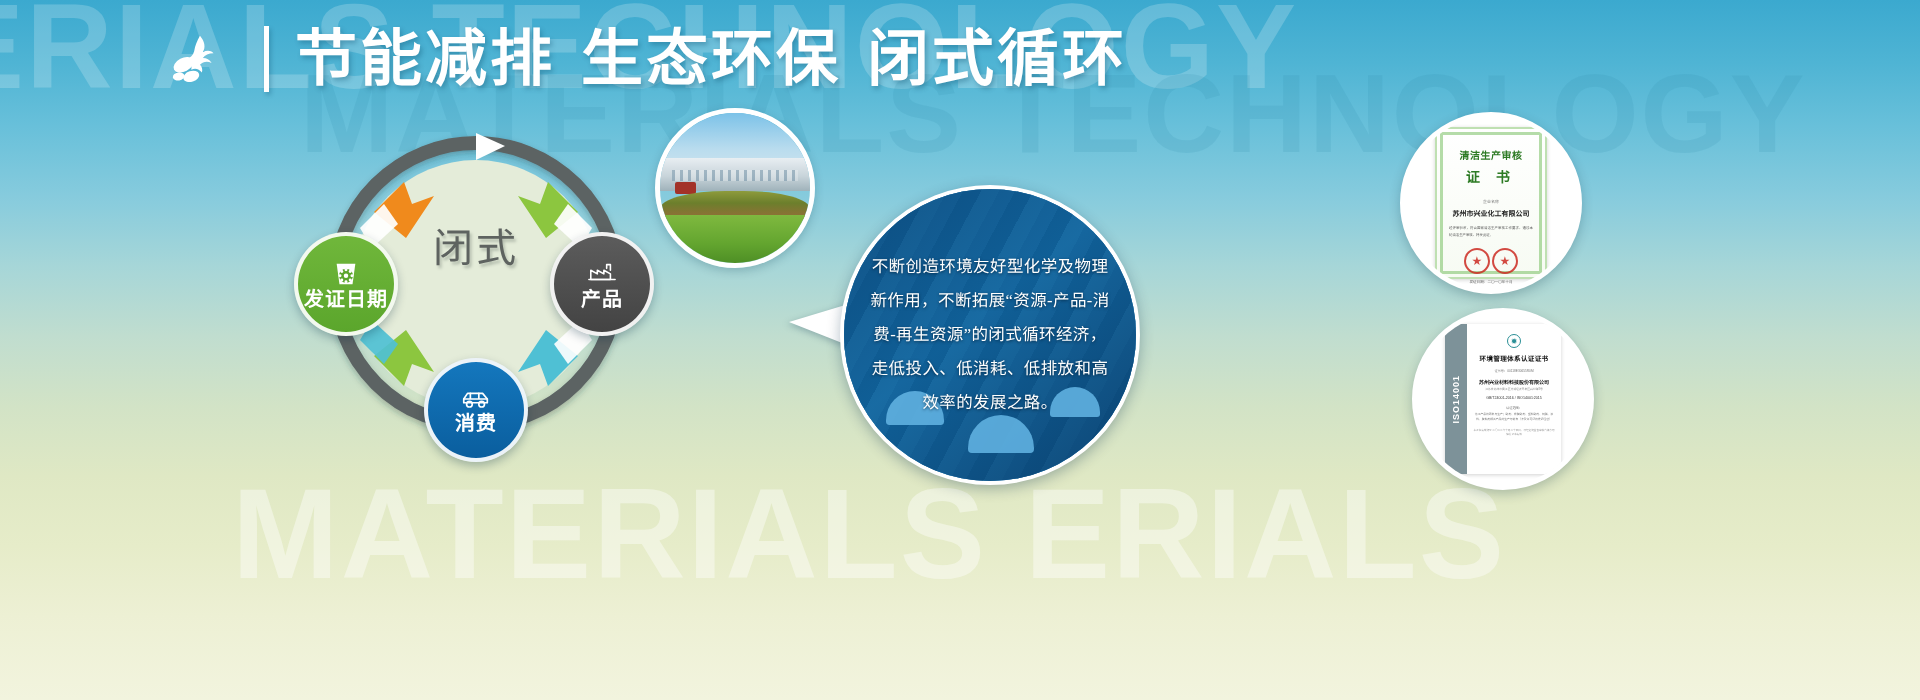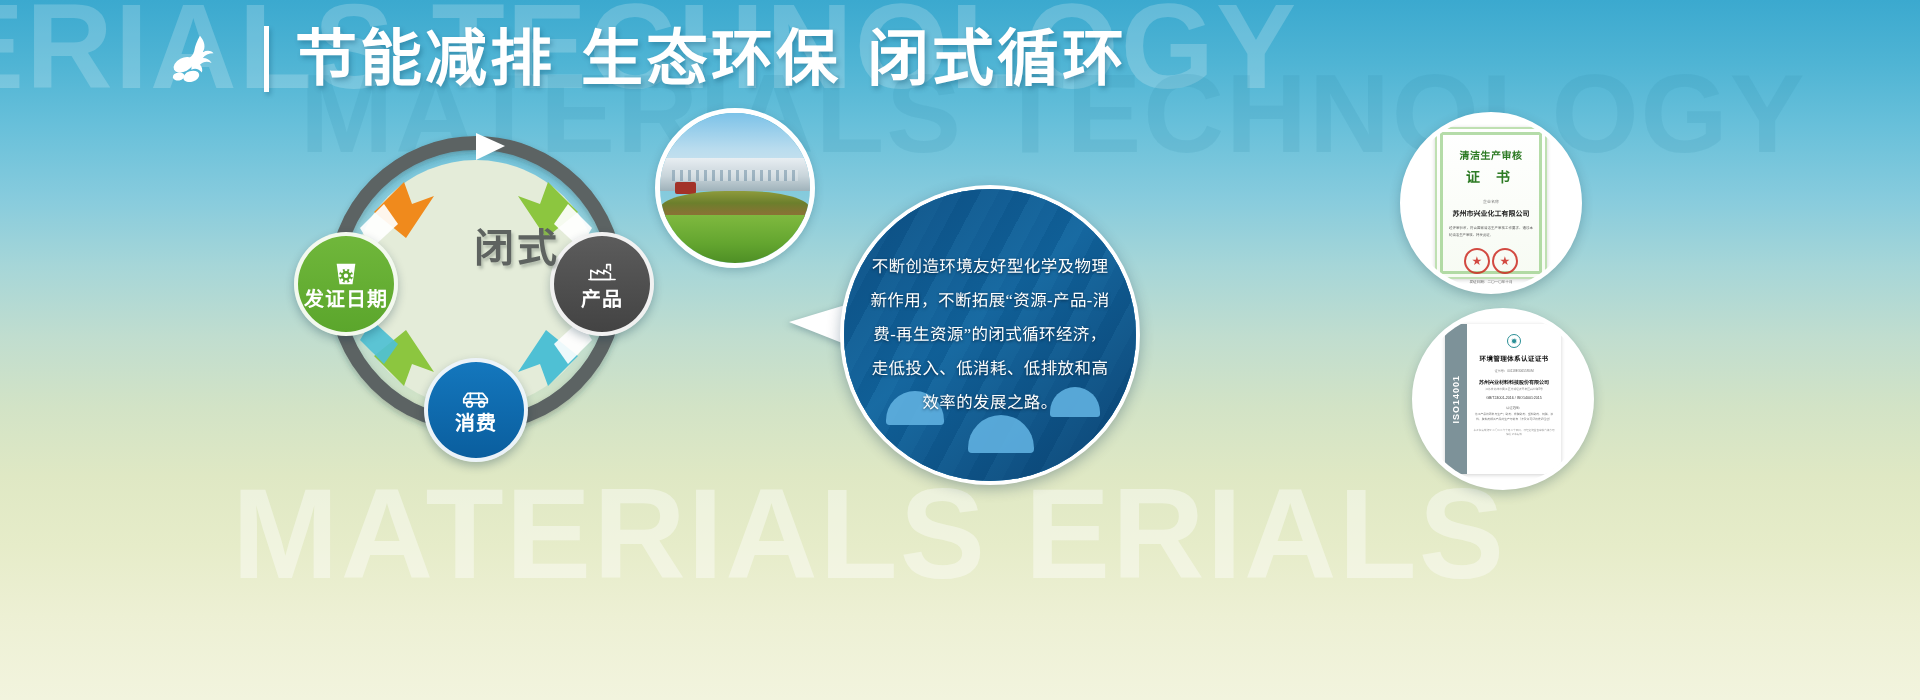--- a/index.html
+++ b/index.html
@@ -143,23 +143,23 @@
   .node-recycle{
     width:104px;height:104px;
     left:-6px;top:124px;
     background:linear-gradient(180deg,#70b73b 0%,#5ba62c 100%);
     color:#ffffff;
   }
   .center-label{
     position:absolute;
     left:92px;top:118px;
     width:168px;
-    text-align:right;
+    text-align:center;
     color:#5e6360;
-    font-weight:bold;
+    font-weight:normal;
     text-shadow:2px 3px 3px rgba(120,130,120,.45);
     line-height:1.12;
     z-index:3;
   }
   .center-label .l1{ font-size:40px; letter-spacing:3px; display:block;}
   .center-label .l2{ font-size:40px; letter-spacing:1px; display:block;}
 
   
   .photo-circle{
     position:absolute;

